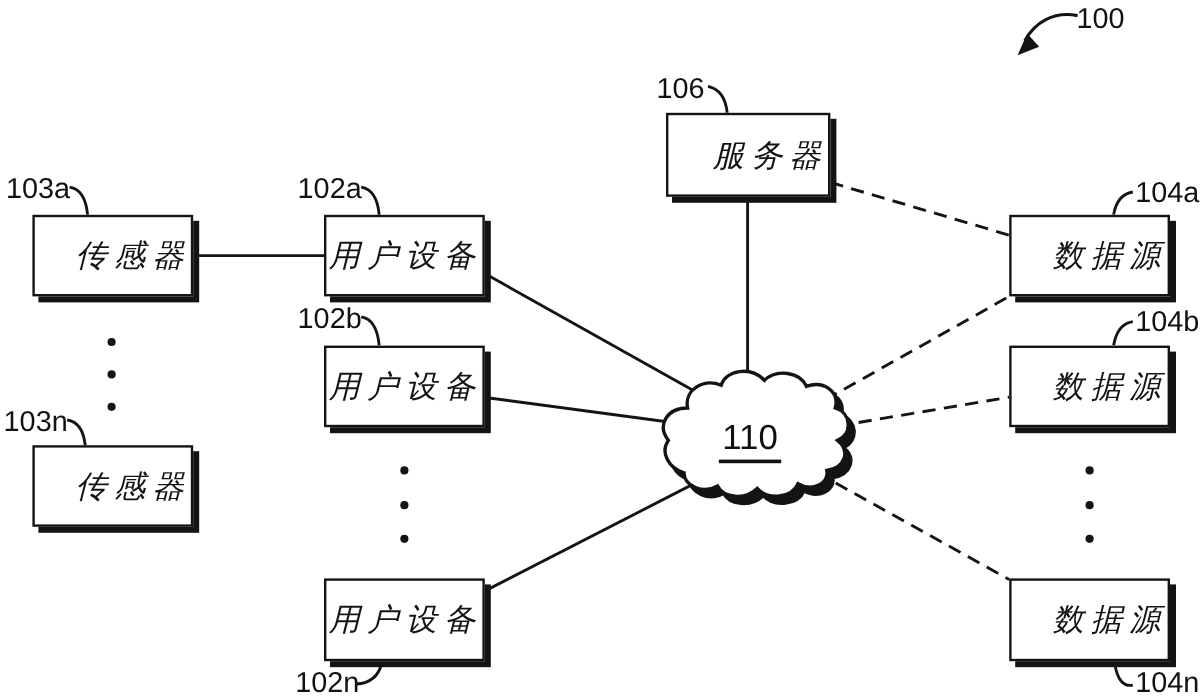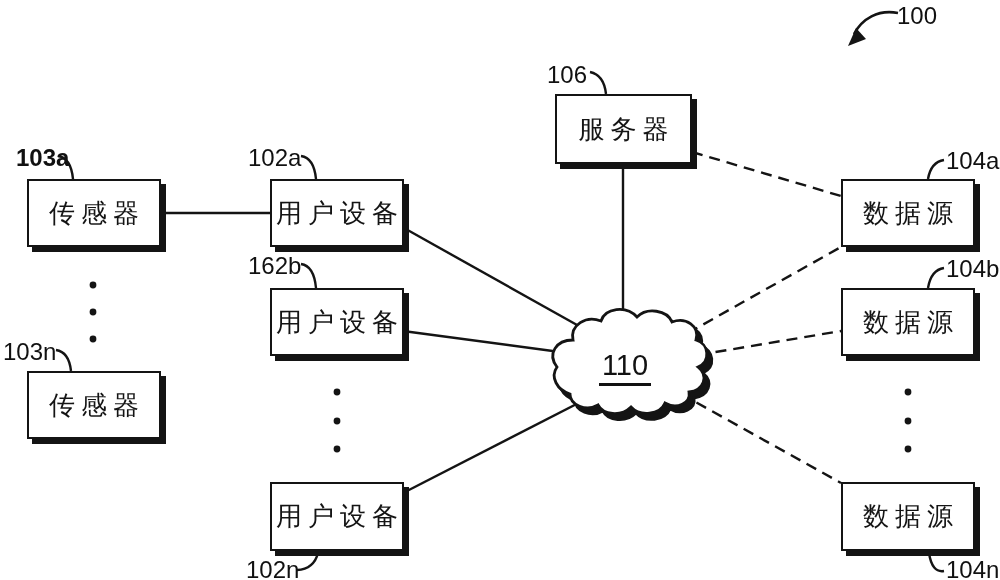--- a/index.html
+++ b/index.html
@@ -24,22 +24,23 @@
   .node {
     position: absolute;
     box-sizing: border-box;
     width: 134px;
     height: 68px;
     background: #ffffff;
     border: 2.5px solid #141414;
     box-shadow: 5px 5px 0 0 #141414;
     display: flex;
     align-items: center;
-    justify-content: center;
+    justify-content: flex-end;
     z-index: 2;
+    font-style: italic;
   }
   .node .cjk {
     font-family: "Liberation Serif", "DejaVu Serif", serif;
     font-size: 26px;
     color: #141414;
     letter-spacing: 6px;
     padding-left: 6px;
     white-space: nowrap;
   }
   .ref {
@@ -149,23 +150,23 @@
   <div class="node" style="left:841px; top:179px;">
     <span class="cjk">数据源</span>
   </div>
   <div class="node" style="left:841px; top:288px;">
     <span class="cjk">数据源</span>
   </div>
   <div class="node" style="left:841px; top:482px; height:69px;">
     <span class="cjk">数据源</span>
   </div>
 
-  <div class="ref" style="left:16px;  top:144px;font-weight:bold;">103a</div>
+  <div class="ref" style="left:5px;  top:144px;">103a</div>
   <div class="ref" style="left:248px; top:144px;">102a</div>
-  <div class="ref" style="left:248px; top:252px;">162b</div>
+  <div class="ref" style="left:248px; top:252px;">102b</div>
   <div class="ref" style="left:3px;  top:338px;">103n</div>
   <div class="ref" style="left:246px; top:556px;">102n</div>
   <div class="ref" style="left:547px; top:61px;">106</div>
   <div class="ref" style="left:946px; top:147px;">104a</div>
   <div class="ref" style="left:946px; top:255px;text-align:right;">104b</div>
   <div class="ref" style="left:946px; top:556px;">104n</div>
   <div class="ref" style="left:897px; top:2px;">100</div>
 
   <div id="cloud-ref">
     <span class="u">110</span>

